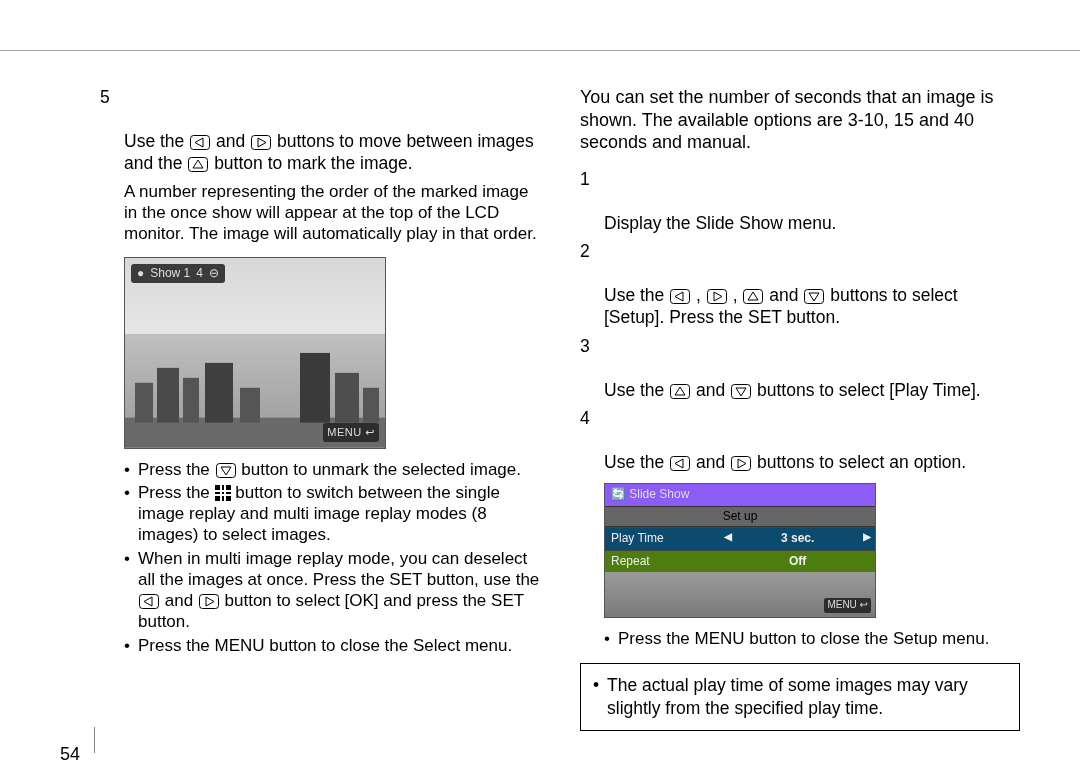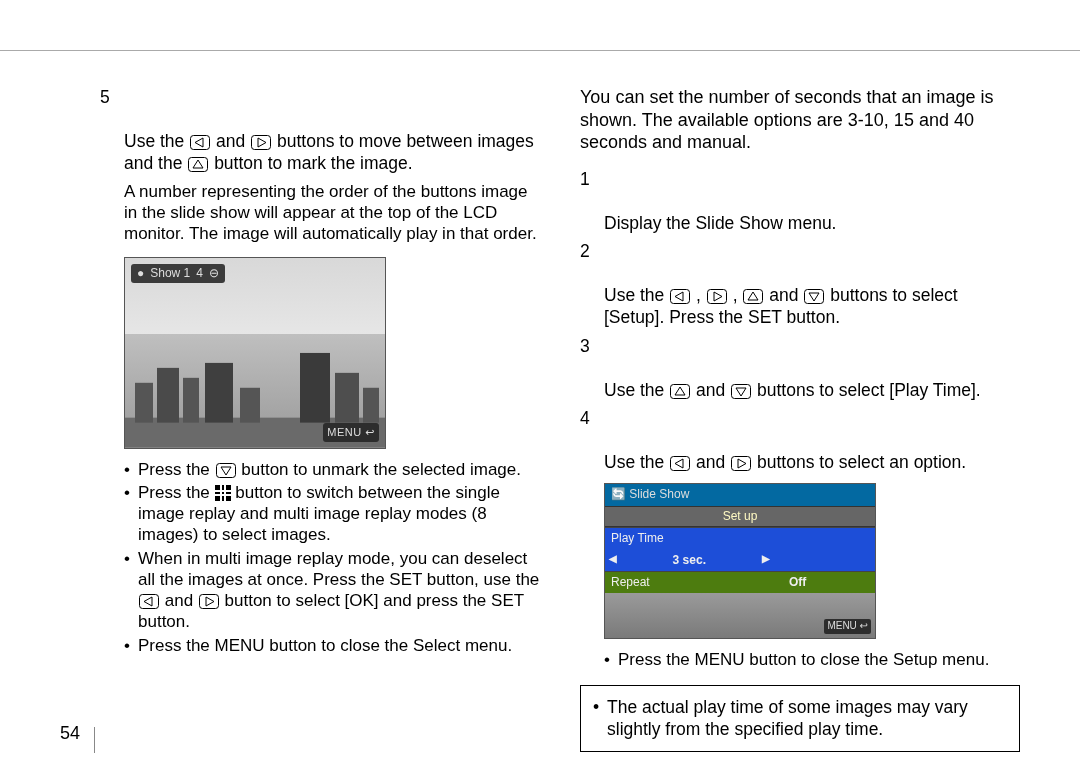--- a/index.html
+++ b/index.html
@@ -28,34 +28,34 @@
   .grid-icon::before,.grid-icon::after{content:"";position:absolute;background:#fff;}
   .grid-icon::before{left:5px;top:0;width:2px;height:16px;box-shadow:4px 0 0 #fff;}
   .grid-icon::after{left:0;top:5px;width:16px;height:2px;box-shadow:0 4px 0 #fff;}
   
   .lcd{width:260px;height:190px;margin:12px 0 10px 24px;background:linear-gradient(#d8d8d8,#e6e6e6 40%,#bfbfbf 40%,#999 100%);border:1px solid #555;position:relative;}
   .lcd .topbar{position:absolute;left:6px;top:6px;background:#3b3b3b;color:#ddd;font-size:12px;padding:2px 6px;border-radius:3px;display:flex;gap:6px;align-items:center;}
   .lcd .menubadge{position:absolute;right:6px;bottom:6px;background:#2d2d2d;color:#ddd;font-size:11px;padding:2px 4px;border-radius:3px;letter-spacing:0.5px;}
   .lcd .skyline{position:absolute;left:0;right:0;bottom:0;height:55%;}
   .lcd .skyline svg{display:block;width:100%;height:100%;}
   .lcd2{width:270px;margin:10px 0 10px 24px;border:1px solid #555;position:relative;background:#888;}
-  .lcd2 .header{background:#0369a1;color:#ddd;font-size:12px;padding:3px 6px;}
-  .lcd2 .tab{background:#666;color:#fef9c3;font-size:12px;text-align:center;padding:2px 0;border-top:1px solid #333;border-bottom:1px solid #333;}
+  .lcd2 .header{background:#8b5cf6;color:#ddd;font-size:12px;padding:3px 6px;}
+  .lcd2 .tab{background:#666;color:#000000;font-size:12px;text-align:center;padding:2px 0;border-top:1px solid #333;border-bottom:1px solid #333;}
   .lcd2 .row{display:flex;background:#4d7c0f;color:#eee;font-size:12px;border-top:1px solid #444;}
-  .lcd2 .row.active{background:#1d4ed8;flex-direction:column;}
+  .lcd2 .row.active{background:#0c4a6e;}
   .lcd2 .row .k{width:42%;padding:3px 6px;}
   .lcd2 .row .v{width:58%;padding:3px 6px;text-align:center;position:relative;font-weight:bold;}
   .lcd2 .row.active .v::before{content:"◀";position:absolute;left:4px;font-size:10px;}
   .lcd2 .row.active .v::after{content:"▶";position:absolute;right:4px;font-size:10px;}
   .lcd2 .bg{height:45px;background:linear-gradient(#9a9a9a,#7a7a7a);position:relative;}
   .lcd2 .menubadge{position:absolute;right:4px;bottom:4px;background:#2d2d2d;color:#ddd;font-size:10px;padding:1px 3px;border-radius:2px;}
   .notebox{border:1px solid #000;padding:10px 12px;margin:14px 0 0 0;font-size:17.5px;line-height:1.3;}
   .notebox .line{display:flex;}
   .notebox .dot{width:14px;flex:none;}
-  .pagenum{position:absolute;left:60px;bottom:21px;font-size:18px;}
+  .pagenum{position:absolute;left:60px;bottom:0;font-size:18px;}
   .pagenum-bar{position:absolute;left:94px;bottom:12px;width:1px;height:26px;background:#888;}
 </style>
 </head>
 <body>
 <div class="page">
 
 <div class="hr"></div>
 
 <div class="cols">
 
@@ -74,21 +74,21 @@
                 <polygon points="7,3 7,12 15,7.5" fill="none" stroke="#000"></polygon>
               </svg></span>
         <span> buttons to move between images and the </span>
         <span class="ibtn"><svg width="20" height="15">
                 <rect x="0.5" y="0.5" width="19" height="14" rx="3" fill="none" stroke="#000"></rect>
                 <polygon points="5,11 15,11 10,3" fill="none" stroke="#000"></polygon>
               </svg></span>
         <span> button to mark the image.</span>
       </div>
     </div>
-    <div class="indent-sub">A number representing the order of the buttons image in the slide show will appear at the top of the LCD monitor. The image will automatically play in that order.</div>
+    <div class="indent-sub">A number representing the order of the marked image in the once show will appear at the top of the LCD monitor. The image will automatically play in that order.</div>
 
     <div class="lcd">
       <div class="topbar">
         <span>●</span>
         <span>Show 1</span>
         <span>4</span>
         <span>⊖</span>
       </div>
       <div class="skyline">
         <svg viewBox="0 0 260 105" preserveAspectRatio="none">

